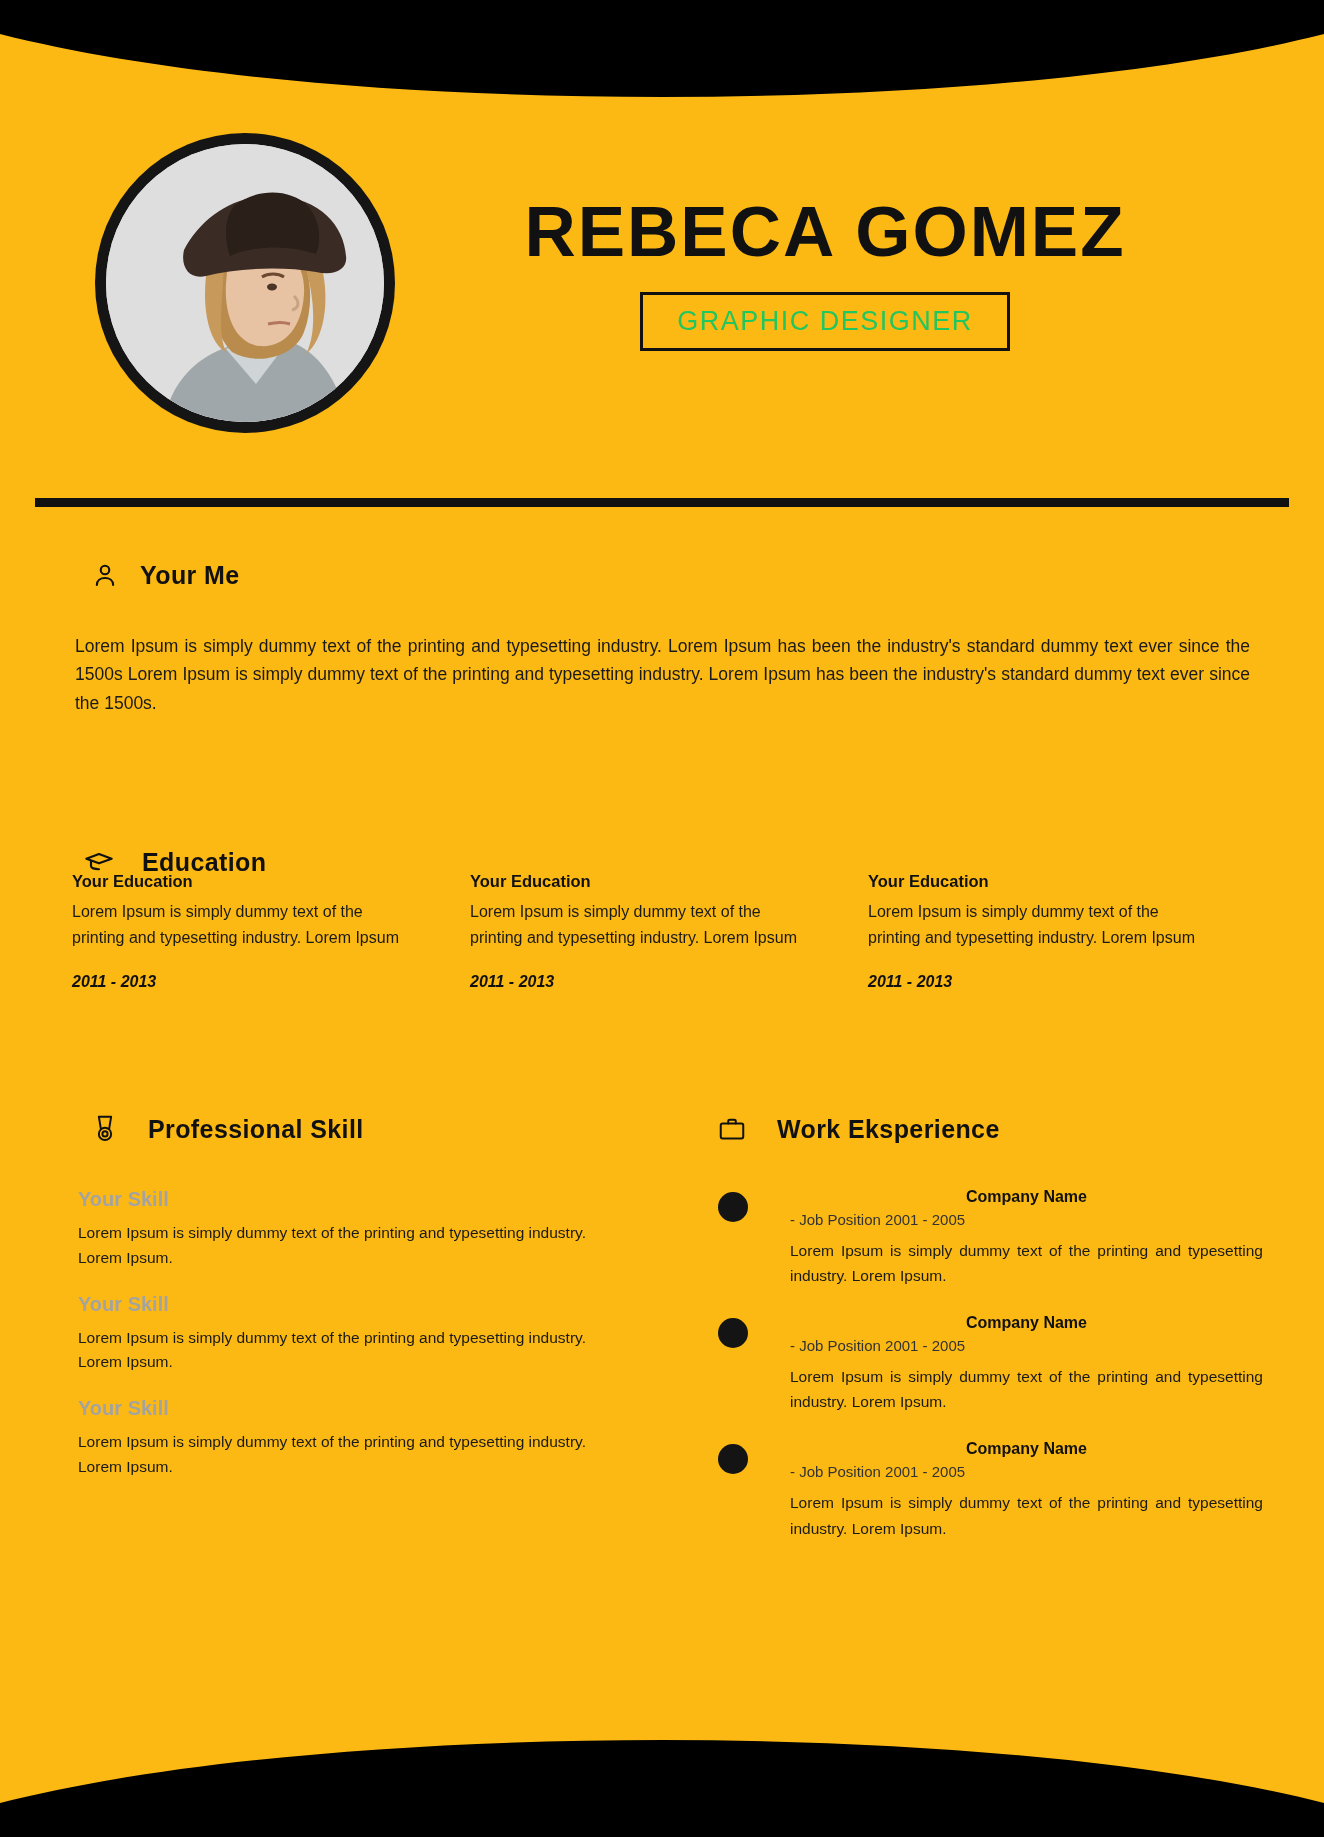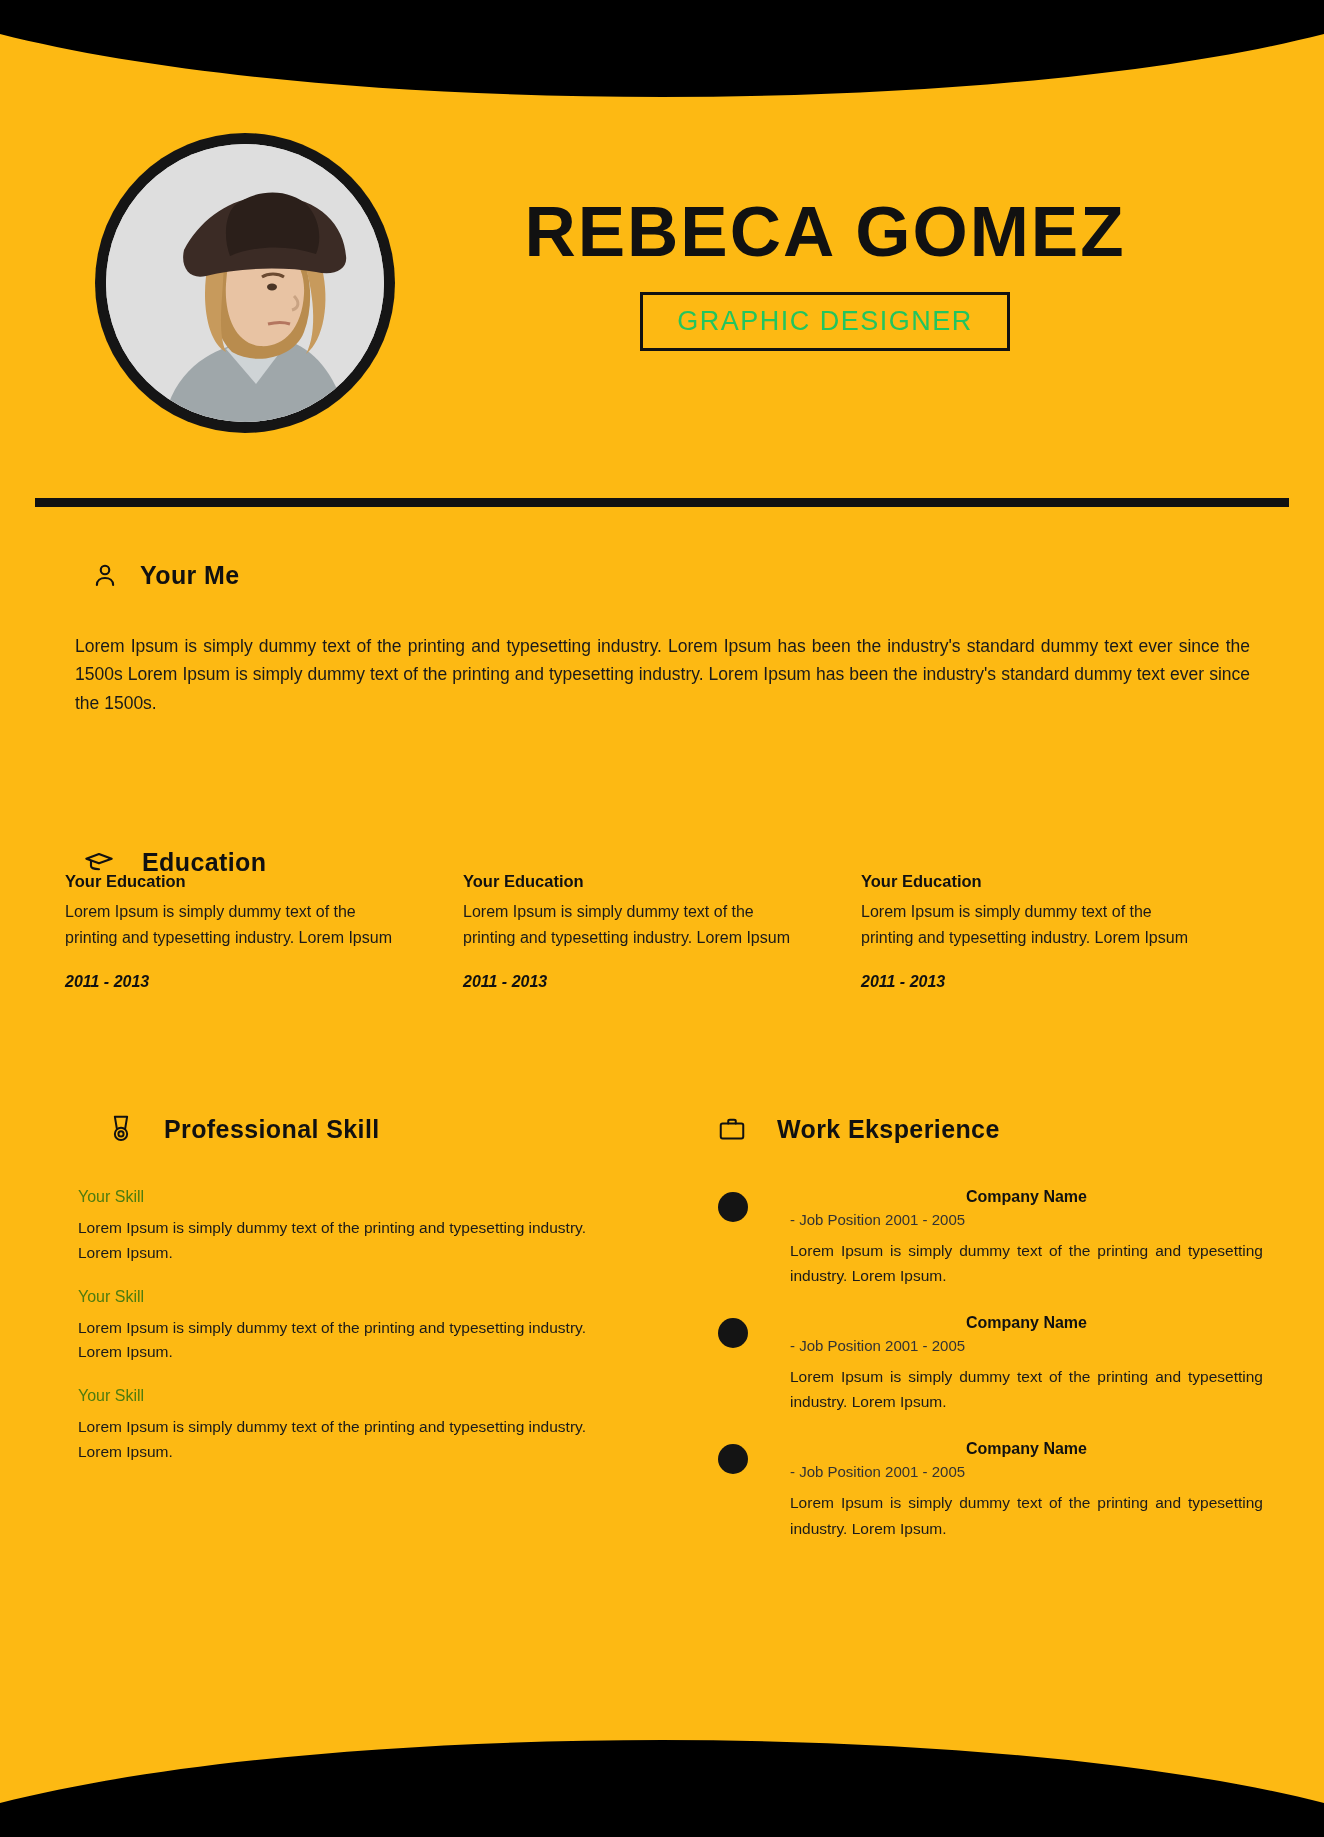--- a/index.html
+++ b/index.html
@@ -143,21 +143,21 @@
     line-height: 1.62;
     color: #1a1a1a;
     text-align: justify;
   }
 
   .edu-head { left: 82px; top: 805px; margin-top: 40px; }
   .edu-head .section-title { margin-left: 8px; }
 
   .edu-grid {
     position: absolute;
-    left: 65px;
+    left: 72px;
     top: 872px;
     width: 1185px;
     display: flex;
     gap: 65px;
   }
 
   .edu-col { width: 333px; }
 
   .edu-title {
     font-size: 16.5px;
@@ -173,36 +173,36 @@
   }
 
   .edu-years {
     margin-top: 22px;
     font-size: 16px;
     font-style: italic;
     font-weight: bold;
     color: #111111;
   }
 
-  .skill-head { left: 104px; top: 1112px; }
+  .skill-head { left: 88px; top: 1112px; }
   .skill-head .section-title { margin-left: 8px; }
 
   .skill-list {
     position: absolute;
     left: 78px;
     top: 1188px;
     width: 540px;
   }
 
   .skill-item { margin-bottom: 22px; }
 
   .skill-name {
-    font-size: 16px;
-    font-weight: normal;
-    color: #4d7c0f;
+    font-size: 20px;
+    font-weight: bold;
+    color: #a3a3a3;
     margin-bottom: 10px;
   }
 
   .skill-desc {
     font-size: 15.5px;
     line-height: 1.6;
     color: #1a1a1a;
   }
 
   .work-head { left: 715px; top: 1112px; }

